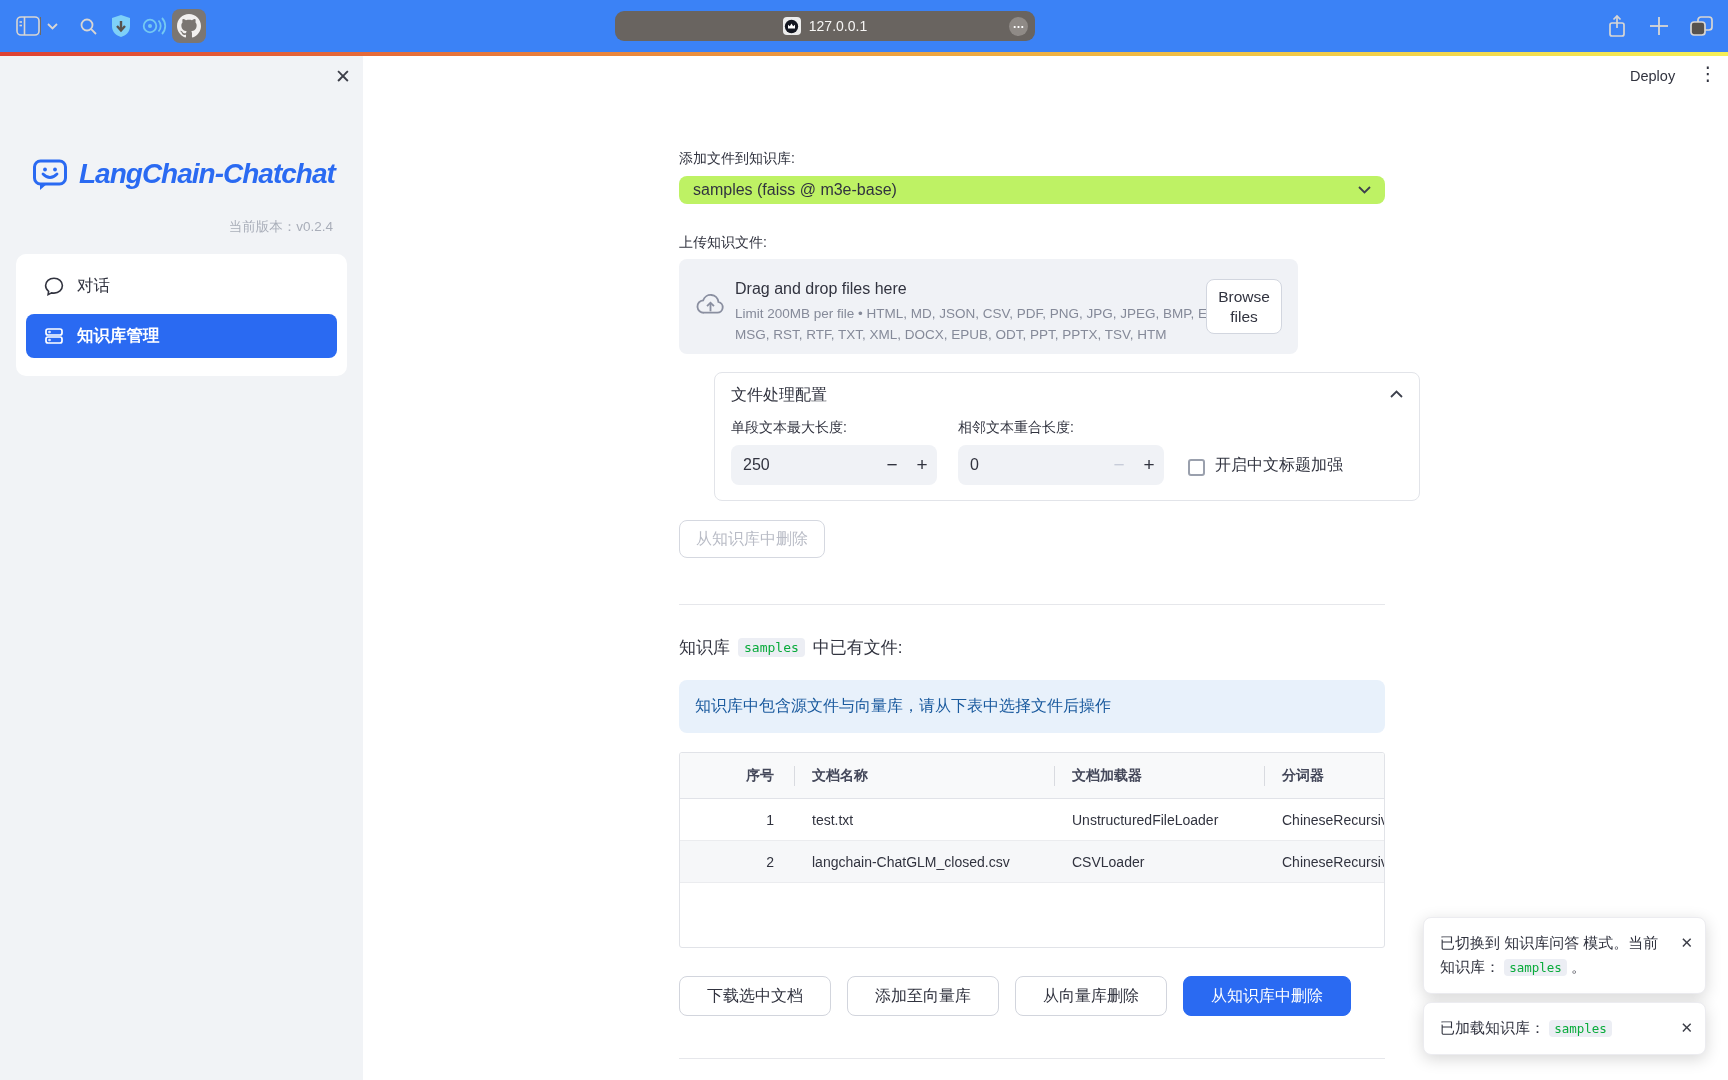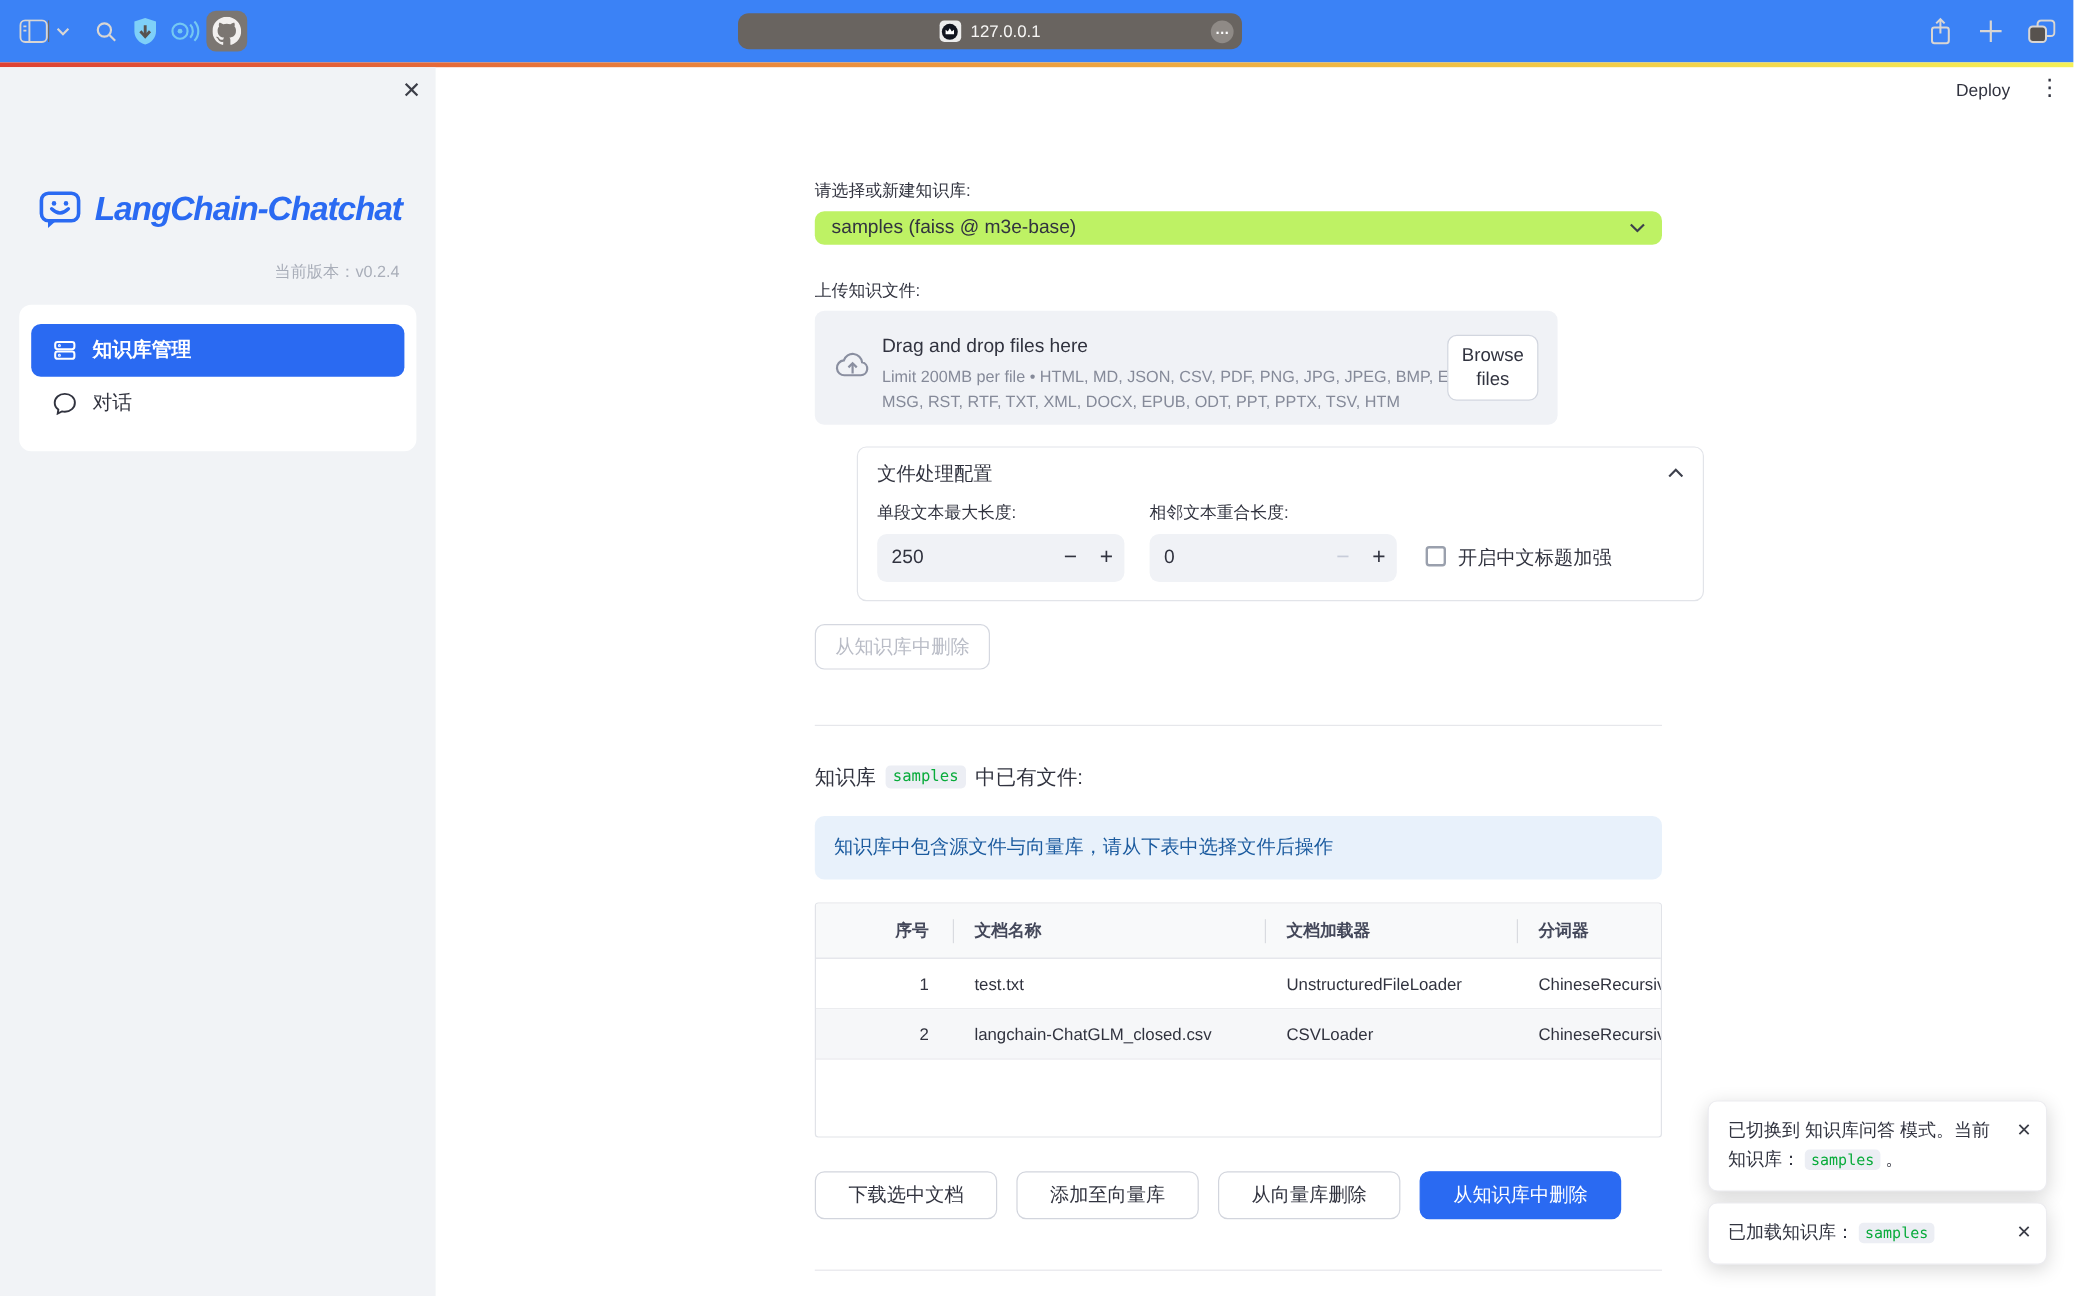--- a/index.html
+++ b/index.html
@@ -50,21 +50,21 @@
   .exp-head { position:absolute; left:16px; top:12px; font-size:16px; font-weight:500; color:#31333f; }
   .exp-chevron { position:absolute; right:16px; top:17px; cursor:pointer; }
   .exp-fields { position:absolute; left:16px; top:46px; display:flex; align-items:flex-start; }
   .field { width:206px; }
   .field + .field { margin-left:21px; }
   .f-label { font-size:14px; color:#31333f; height:26px; }
   .num-input { height:40px; background:#f0f2f6; border-radius:8px; display:flex; align-items:center; padding-left:12px; }
   .num-input .nv { flex:1; font-size:16px; }
   .step { width:30px; text-align:center; font-size:19px; color:#31333f; cursor:pointer; user-select:none; }
   .step.dis { color:#c7ccd9; }
-  .chk-wrap { margin-left:24px; padding-top:36px; display:flex; align-items:flex-start; gap:10px; cursor:pointer;font-family:Liberation Mono, monospace; }
+  .chk-wrap { margin-left:24px; padding-top:36px; display:flex; align-items:flex-end; gap:10px; cursor:pointer;font-family:Liberation Mono, monospace; }
   .chk-box { width:17px; height:17px; border:2px solid #9aa0ad; border-radius:3px; background:#fff; }
   .chk-label { font-size:16px; color:#31333f; white-space:nowrap; }
 
   .add-btn { position:absolute; left:679px; top:520px; height:38px; padding:0 16px; background:#fff; border:1px solid #d5d8e0; border-radius:8px; font-size:16px; color:#b9bcc6; display:flex; align-items:center; }
   .divider { position:absolute; left:679px; width:706px; height:1px; background:#e6e7eb; }
 
   .kb-heading { position:absolute; left:679px; top:636px; font-size:17px; color:#31333f; display:flex; align-items:center; gap:8px; }
   .code-chip { font-family:"DejaVu Sans Mono","Liberation Mono",monospace; font-size:13px; color:#09ab3b; background:#eceef4; border-radius:4px; padding:2px 6px; }
   .infobox { position:absolute; left:679px; top:680px; width:706px; height:53px; background:#e8f1fb; border-radius:8px; display:flex; align-items:center; padding:0 16px; font-size:16px; color:#1a5a9e; }
 
@@ -180,42 +180,42 @@
         <circle cx="15" cy="15.5" r="1.9" fill="#2a6af2"></circle>
         <circle cx="25" cy="15.5" r="1.9" fill="#2a6af2"></circle>
         <path d="M13 20 q7 7 14 0" fill="none" stroke="#2a6af2" stroke-width="2.8" stroke-linecap="round"></path>
       </svg>
       <span class="logo-text">LangChain-Chatchat</span>
     </div>
     <div class="version">
       <span>当前版本：</span><span>v0.2.4</span>
     </div>
     <div class="nav-card">
+      <div class="nav-item">
+        <svg width="20" height="20" viewBox="0 0 20 20" fill="none" stroke="#31333f" stroke-width="1.6">
+          <path d="M10 2.2 C5.2 2.2 1.6 5.5 1.6 9.6 c0 2.3 1.15 4.35 3 5.7 L4.1 18.6 l3.5-1.75 c.78.18 1.58.28 2.4.28 4.8 0 8.4-3.3 8.4-7.53 S14.8 2.2 10 2.2 Z"></path>
+        </svg>
+        <span>对话</span>
+      </div>
       <div class="nav-item active">
         <svg width="20" height="20" viewBox="0 0 20 20" fill="none" stroke="#ffffff" stroke-width="1.7">
           <rect x="2" y="3" width="16" height="6" rx="2"></rect>
           <rect x="2" y="11" width="16" height="6" rx="2"></rect>
           <circle cx="5.5" cy="6" r="0.4" fill="#fff"></circle>
           <circle cx="5.5" cy="14" r="0.4" fill="#fff"></circle>
         </svg>
         <span>知识库管理</span>
       </div>
-      <div class="nav-item">
-        <svg width="20" height="20" viewBox="0 0 20 20" fill="none" stroke="#31333f" stroke-width="1.6">
-          <path d="M10 2.2 C5.2 2.2 1.6 5.5 1.6 9.6 c0 2.3 1.15 4.35 3 5.7 L4.1 18.6 l3.5-1.75 c.78.18 1.58.28 2.4.28 4.8 0 8.4-3.3 8.4-7.53 S14.8 2.2 10 2.2 Z"></path>
-        </svg>
-        <span>对话</span>
-      </div>
     </div>
   </div>
 
   <div class="deploy">Deploy</div>
   <div class="kebab">⋮</div>
 
-  <div class="w-label" style="left:679px;top:150px;">请选择或新建知识库:</div>
+  <div class="w-label" style="left:679px;top:150px;">添加文件到知识库:</div>
 
   <div class="selectbox">
     <span class="val">samples (faiss @ m3e-base)</span>
     <svg width="13" height="8" viewBox="0 0 13 8" fill="none" stroke="#3d404c" stroke-width="1.8">
       <polyline points="1,1 6.5,6.5 12,1"></polyline>
     </svg>
   </div>
 
   <div class="w-label" style="left:679px;top:234px;">上传知识文件:</div>
 

